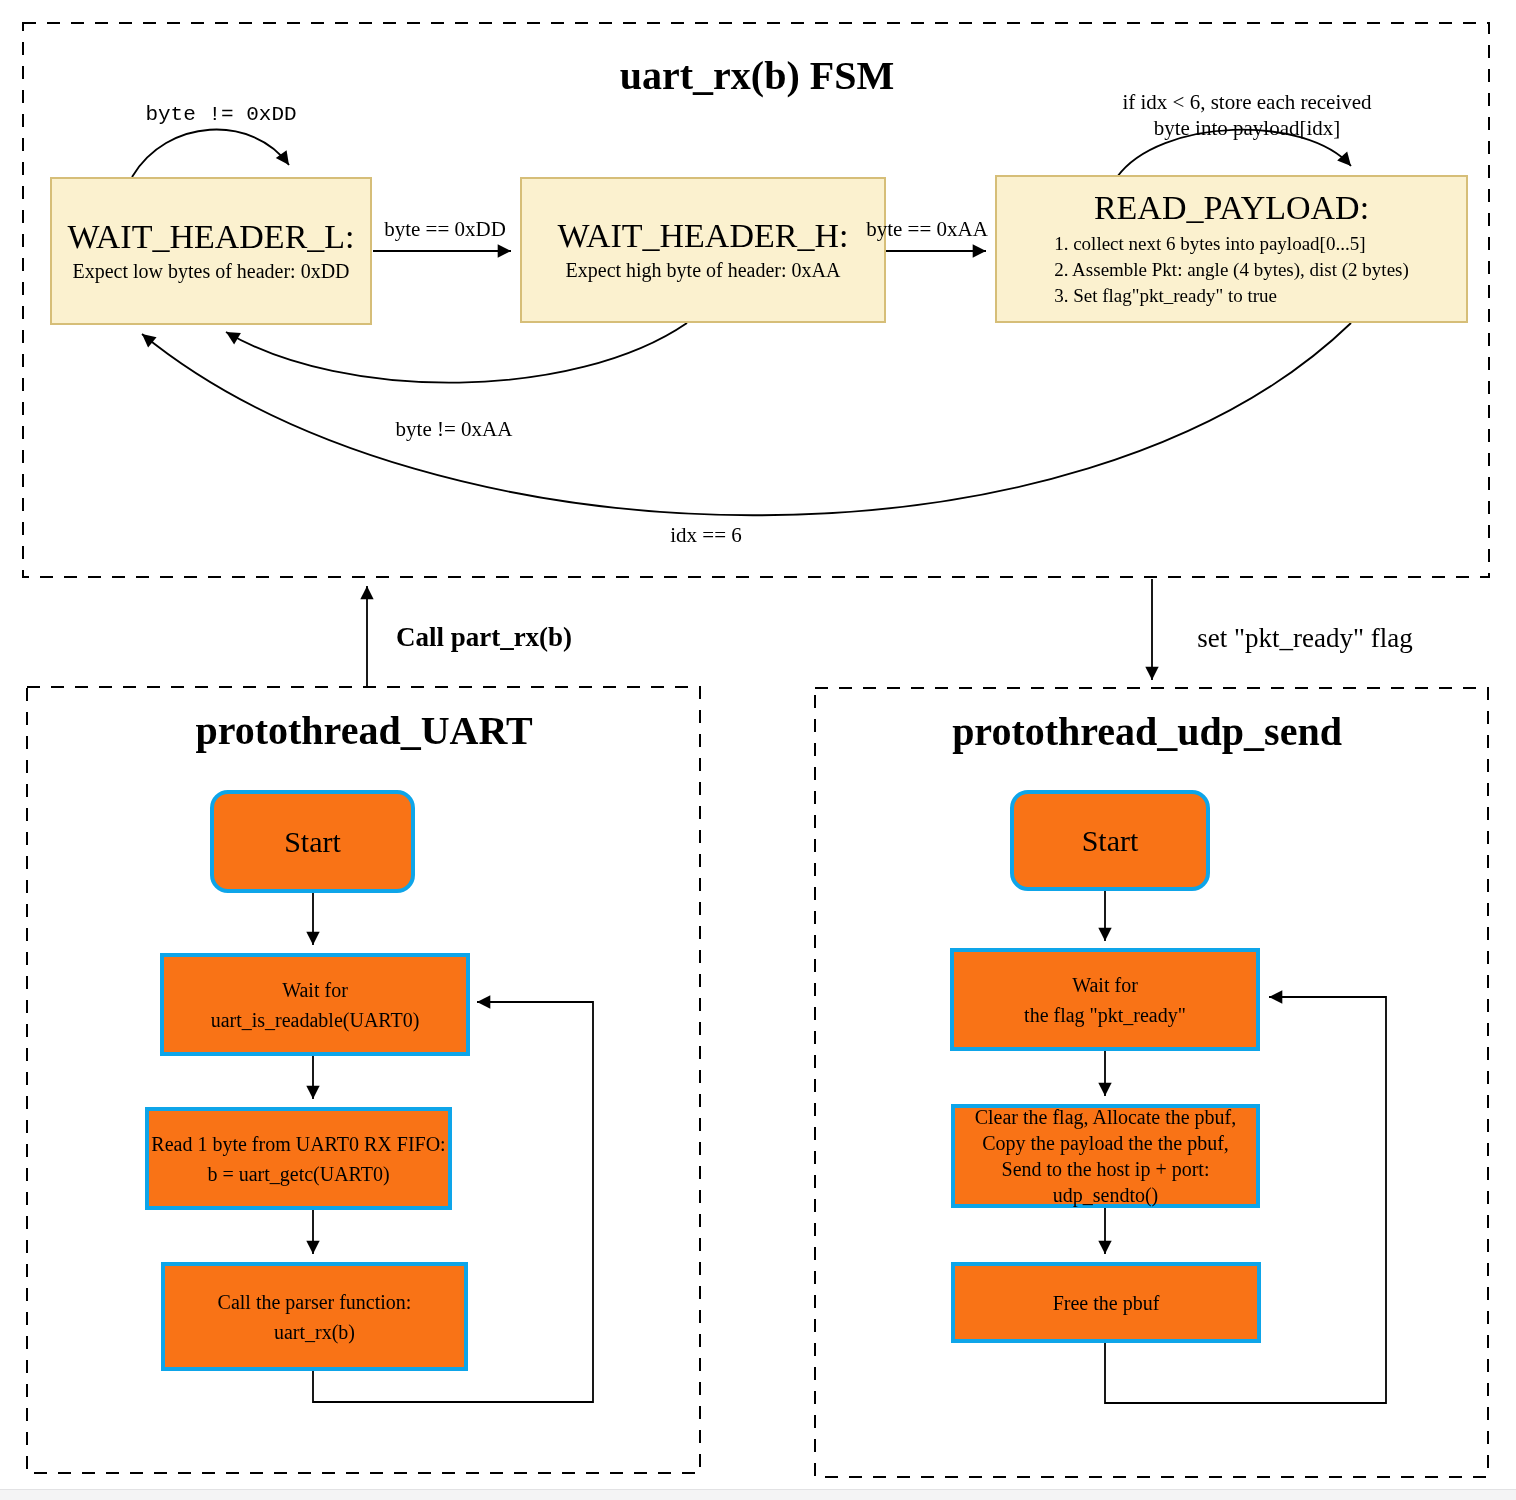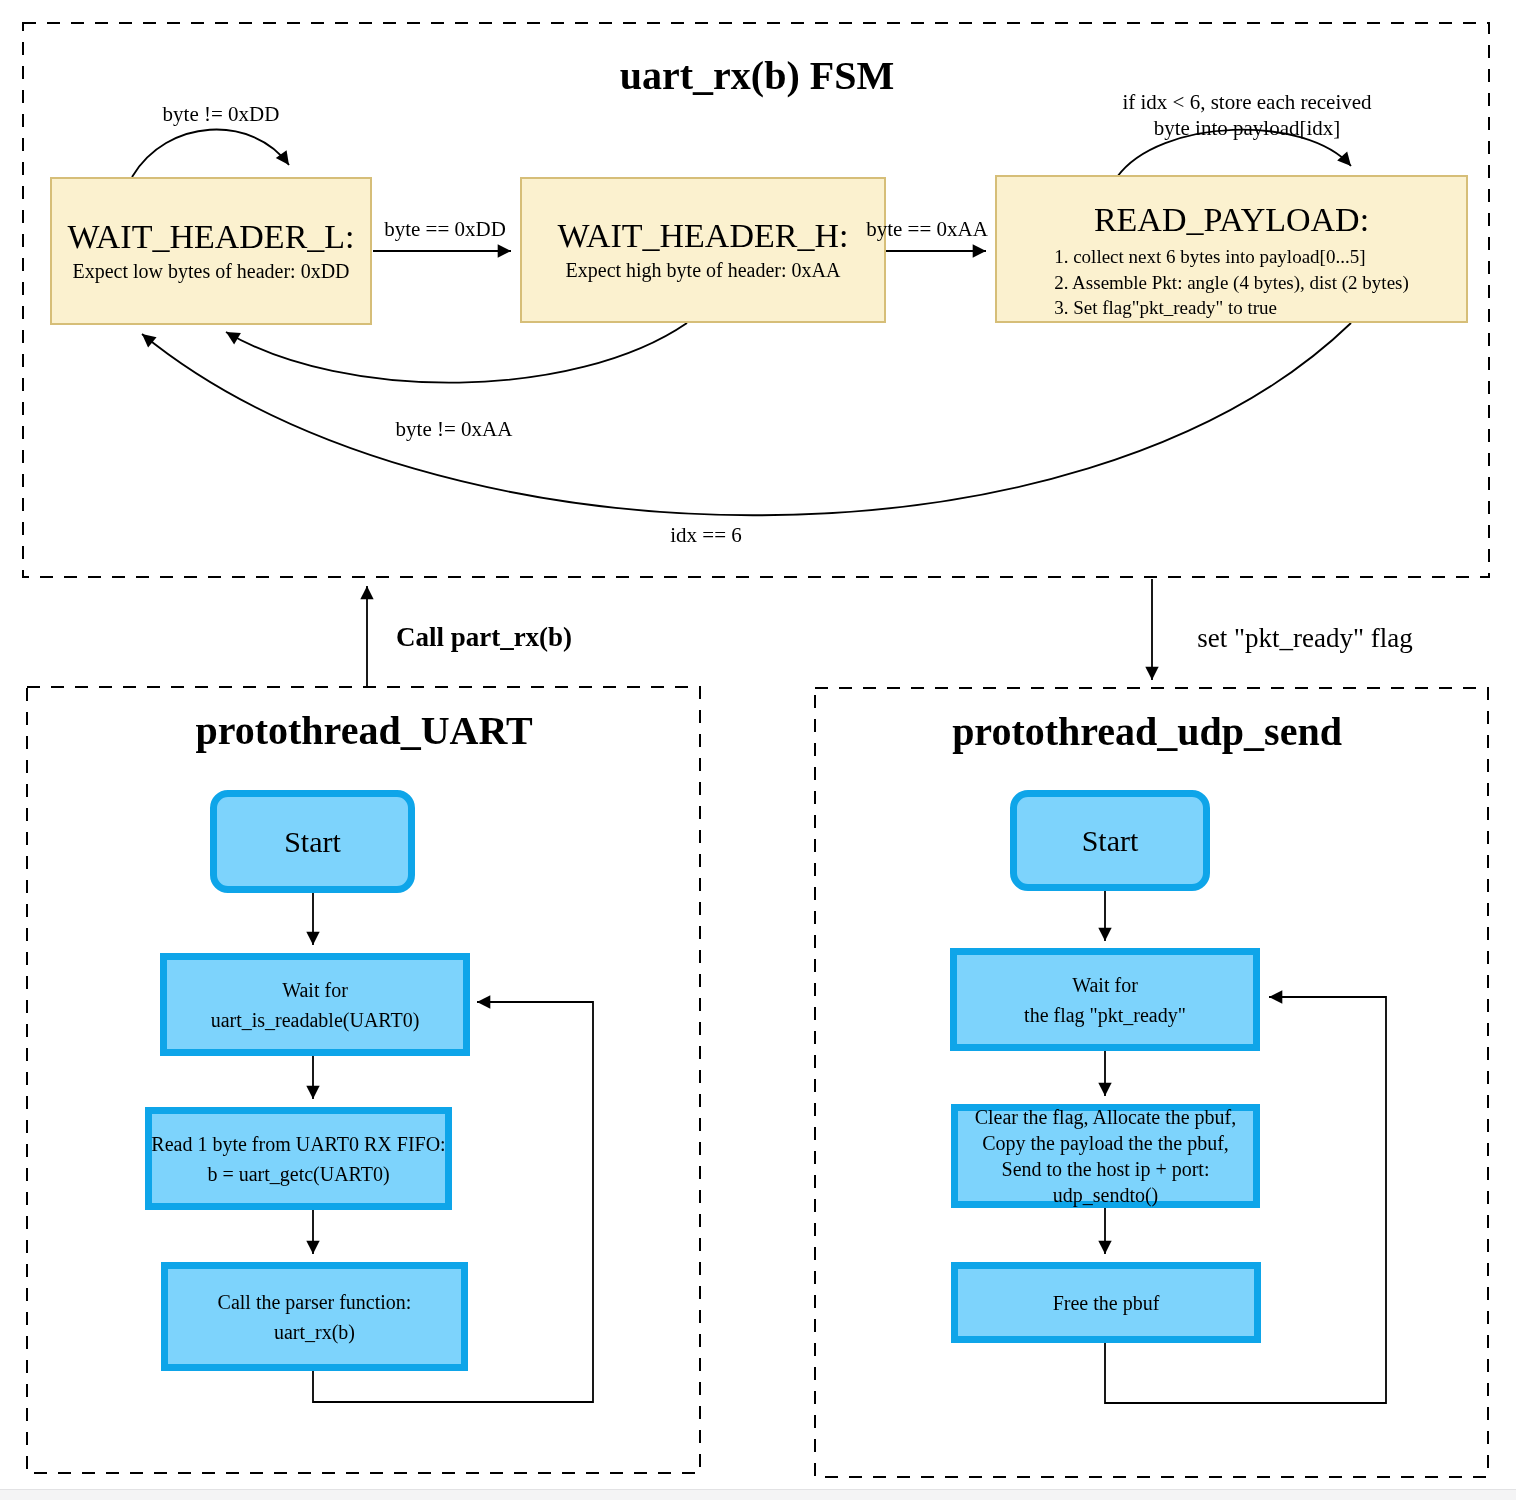--- a/index.html
+++ b/index.html
@@ -16,21 +16,21 @@
   .box{position:absolute;z-index:2;box-sizing:border-box;}
   .state{
     background:var(--state-fill);border:2px solid var(--state-border);
     display:flex;flex-direction:column;justify-content:center;align-items:center;text-align:center;
   }
   .state-title{font-size:34px;line-height:1.08;white-space:nowrap;}
   .state-sub{font-size:20px;margin-top:4px;white-space:nowrap;}
   .state-items{font-size:19px;text-align:left;margin-top:5px;line-height:1.35;}
   .state-items span{display:block;white-space:nowrap;}
   .flow{
-    background:#7dd3fc;border:7px solid #0ea5e9;
+    background:#f97316;border:4px solid #0ea5e9;
     display:flex;flex-direction:column;justify-content:center;align-items:center;
     text-align:center;font-size:20px;line-height:1.5;
   }
   .flow span{display:block;white-space:nowrap;}
   .start{border-radius:18px;font-size:30px;}
   .dash-title{
     position:absolute;z-index:2;font-weight:bold;font-size:40px;
     transform:translateX(-50%);white-space:nowrap;
   }
   .edge-label{
@@ -86,30 +86,30 @@
   <div class="box state" style="left:50px;top:177px;width:322px;height:148px;">
     <div class="state-title">WAIT_HEADER_L:</div>
     <div class="state-sub">Expect low bytes of header: 0xDD</div>
   </div>
 
   <div class="box state" style="left:520px;top:177px;width:366px;height:146px;">
     <div class="state-title">WAIT_HEADER_H:</div>
     <div class="state-sub">Expect high byte of header: 0xAA</div>
   </div>
 
-  <div class="box state" style="left:995px;top:175px;width:473px;height:148px;justify-content:flex-end;">
+  <div class="box state" style="left:995px;top:175px;width:473px;height:148px;">
     <div class="state-title">READ_PAYLOAD:</div>
     <div class="state-items">
       <span>1. collect next 6 bytes into payload[0...5]</span>
       <span>2. Assemble Pkt: angle (4 bytes), dist (2 bytes)</span>
       <span>3. Set flag"pkt_ready" to true</span>
     </div>
   </div>
 
-  <div class="edge-label" style="left:221px;top:115px;">byte != 0xDD</div>
+  <div class="edge-label" style="left:221px;top:115px;font-family:Liberation Mono, monospace;">byte != 0xDD</div>
   <div class="edge-label" style="left:445px;top:230px;">byte == 0xDD</div>
   <div class="edge-label" style="left:927px;top:230px;">byte == 0xAA</div>
   <div class="edge-label" style="left:1247px;top:116px;">
     <span>if idx &lt; 6, store each received</span>
     <span>byte into payload[idx]</span>
   </div>
   <div class="edge-label" style="left:454px;top:430px;">byte != 0xAA</div>
   <div class="edge-label" style="left:706px;top:536px;">idx == 6</div>
 
   <div class="edge-label link-label" style="left:484px;top:637px;font-weight:bold;">Call part_rx(b)</div>

